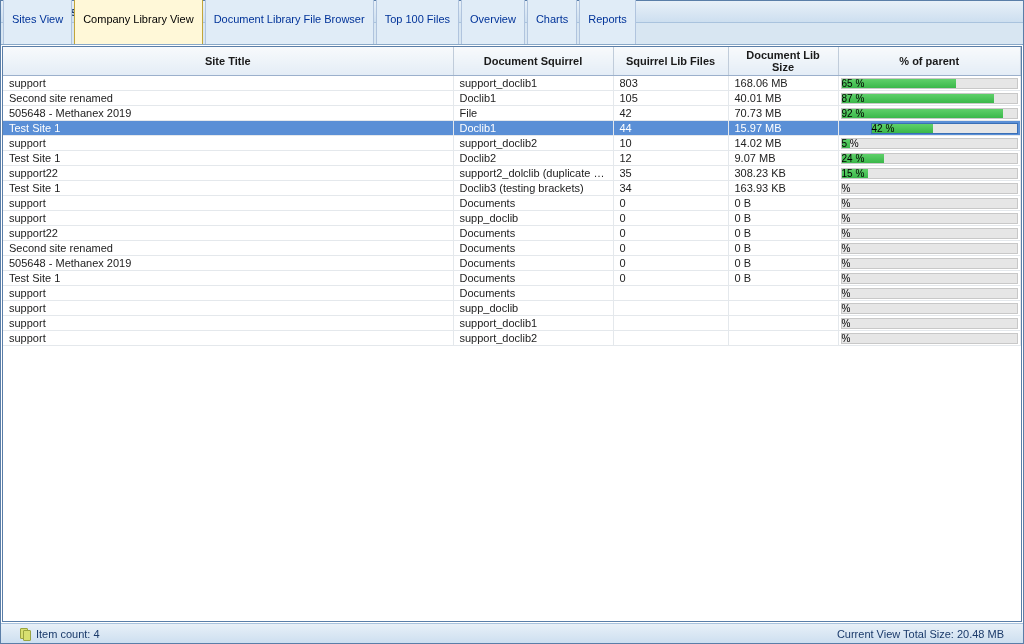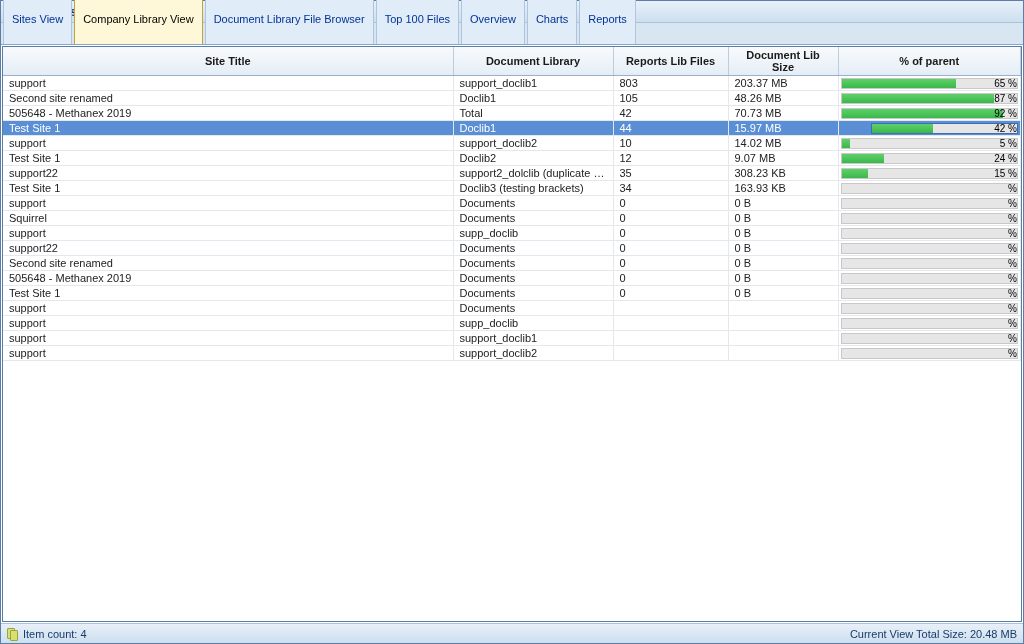--- a/index.html
+++ b/index.html
@@ -26,27 +26,27 @@
   td { border-right: 1px solid #e4e8ec; border-bottom: 1px solid #e4e8ec; padding: 1px 6px; height: 15px; color: #222; white-space: nowrap; overflow: hidden; text-overflow: ellipsis; }
   tr.selected td { background: #5a8fd6; color: #fff; }
   
   .c-site   { width: 450px; }
   .c-lib    { width: 160px; }
   .c-files  { width: 115px; }
   .c-size   { width: 110px; }
   .c-pct    { width: auto; }
 
   .bar-cell { padding: 1px 2px; position: relative; }
-  .bar-bg { background: #e6e6e6; border: 1px solid #c8c8c8; height: 11px; position: relative; display:flex; align-items:center; justify-content:flex-end; }
+  .bar-bg { background: #e6e6e6; border: 1px solid #c8c8c8; height: 11px; position: relative; display:flex; align-items:center; justify-content:flex-start; }
   .bar-fill { position: absolute; left: 0; top: 0; bottom: 0; background: linear-gradient(#5fd06a, #3ab84a); }
   .bar-label { position: relative; z-index: 1; font-size: 10px; color: #000; }
   tr.selected .bar-bg { border-color: #3a6fb6; margin-left: 30px; }
 
   
-  .status { height: 20px; background: linear-gradient(#e8f0f8, #cddff0); border-top: 1px solid #a9c3de; display: flex; align-items: center; justify-content: space-between; padding: 0 6px; color: #1a3a6a; }
+  .status { height: 20px; background: linear-gradient(#e8f0f8, #cddff0); border-top: 1px solid #a9c3de; display: flex; align-items: center; justify-content: space-between; padding: 0 19px; color: #1a3a6a; }
   .status-left { display: flex; align-items: center; gap: 4px; }
   .status-icon { width:12px; height:12px; display:inline-block; position:relative;}
   .status-icon::before{content:""; position:absolute; left:0; top:0; width:6px; height:9px; background:#d8e070; border:1px solid #9aa440; border-radius:1px;}
   .status-icon::after{content:""; position:absolute; left:3px; top:2px; width:6px; height:9px; background:#d8e070; border:1px solid #9aa440; border-radius:1px;}
 </style>
 </head>
 <body>
 
 <div class="window">
 
@@ -67,54 +67,54 @@
       <div class="tab">Overview</div>
       <div class="tab">Charts</div>
       <div class="tab">Reports</div>
     </div>
 
   <div class="grid-wrap">
     <table>
       <thead>
         <tr>
           <th class="c-site">Site Title</th>
-          <th class="c-lib">Document Library</th>
-          <th class="c-files">Reports Lib Files</th>
+          <th class="c-lib">Document Squirrel</th>
+          <th class="c-files">Squirrel Lib Files</th>
           <th class="c-size">Document Lib Size</th>
           <th class="c-pct">% of parent</th>
         </tr>
       </thead>
       <tbody id="tbody">
           <tr>
             <td class="c-site">support</td>
             <td class="c-lib">support_doclib1</td>
             <td class="c-files">803</td>
-            <td class="c-size">203.37 MB</td>
+            <td class="c-size">168.06 MB</td>
             <td class="c-pct bar-cell">
               <div class="bar-bg">
                 <div class="bar-fill" style="width: 65%;"></div>
                 <span class="bar-label">65 %</span>
               </div>
             </td>
           </tr>
           <tr>
             <td class="c-site">Second site renamed</td>
             <td class="c-lib">Doclib1</td>
             <td class="c-files">105</td>
-            <td class="c-size">48.26 MB</td>
+            <td class="c-size">40.01 MB</td>
             <td class="c-pct bar-cell">
               <div class="bar-bg">
                 <div class="bar-fill" style="width: 87%;"></div>
                 <span class="bar-label">87 %</span>
               </div>
             </td>
           </tr>
           <tr>
             <td class="c-site">505648 - Methanex 2019</td>
-            <td class="c-lib">Total</td>
+            <td class="c-lib">File</td>
             <td class="c-files">42</td>
             <td class="c-size">70.73 MB</td>
             <td class="c-pct bar-cell">
               <div class="bar-bg">
                 <div class="bar-fill" style="width: 92%;"></div>
                 <span class="bar-label">92 %</span>
               </div>
             </td>
           </tr>
           <tr class="selected">
@@ -172,32 +172,20 @@
             <td class="c-size">163.93 KB</td>
             <td class="c-pct bar-cell">
               <div class="bar-bg">
                 <div class="bar-fill" style="width: 0%;"></div>
                 <span class="bar-label">%</span>
               </div>
             </td>
           </tr>
           <tr>
             <td class="c-site">support</td>
-            <td class="c-lib">Documents</td>
-            <td class="c-files">0</td>
-            <td class="c-size">0 B</td>
-            <td class="c-pct bar-cell">
-              <div class="bar-bg">
-                <div class="bar-fill" style="width: 0%;"></div>
-                <span class="bar-label">%</span>
-              </div>
-            </td>
-          </tr>
-          <tr>
-            <td class="c-site">Squirrel</td>
             <td class="c-lib">Documents</td>
             <td class="c-files">0</td>
             <td class="c-size">0 B</td>
             <td class="c-pct bar-cell">
               <div class="bar-bg">
                 <div class="bar-fill" style="width: 0%;"></div>
                 <span class="bar-label">%</span>
               </div>
             </td>
           </tr>

